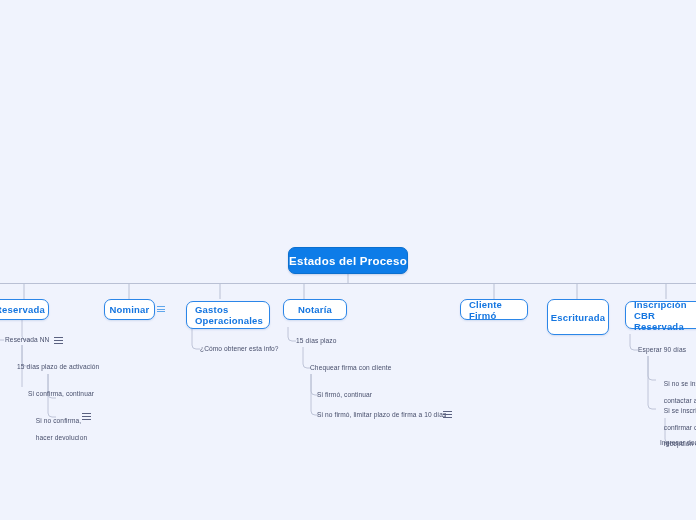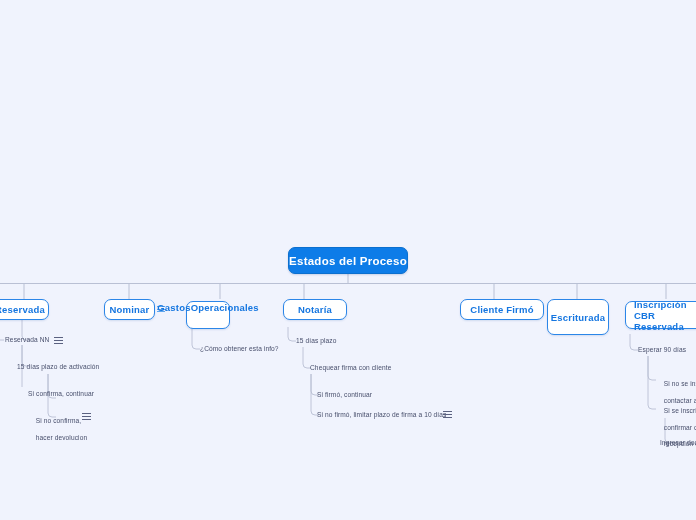--- a/index.html
+++ b/index.html
@@ -158,30 +158,30 @@
 
   <div class="l1-node" style="left:104px; top:299px; width:51px; height:21px; justify-content:center;">
     <span>Nominar</span>
   </div>
   <div class="menu-icon blue" style="left:157px; top:305px;">
       <i></i>
       <i></i>
       <i></i>
     </div>
 
-  <div class="l1-node two-line" style="left:186px; top:301px; width:44px; height:28px; flex-direction:row; justify-content:center; align-items:flex-start; padding-top:0;">
+  <div class="l1-node two-line" style="left:186px; top:301px; width:84px; height:28px; flex-direction:column; justify-content:center; align-items:flex-start; padding-top:0;">
     <span>Gastos</span>
     <span>Operacionales</span>
   </div>
 
   <div class="l1-node" style="left:283px; top:299px; width:64px; height:21px; justify-content:center;">
     <span>Notaría</span>
   </div>
 
-  <div class="l1-node" style="left:460px; top:299px; width:84px; height:21px; justify-content:center;">
+  <div class="l1-node" style="left:460px; top:299px; width:68px; height:21px; justify-content:center;">
     <span>Cliente Firmó</span>
   </div>
 
   <div class="l1-node" style="left:547px; top:299px; width:62px; height:36px; justify-content:center;">
     <span>Escriturada</span>
   </div>
 
   <div class="l1-node two-line" style="left:625px; top:301px; width:80px; height:28px; flex-direction:column; justify-content:center; align-items:flex-start; padding-top:0;">
     <span>Inscripción CBR</span>
     <span>Reservada</span>

